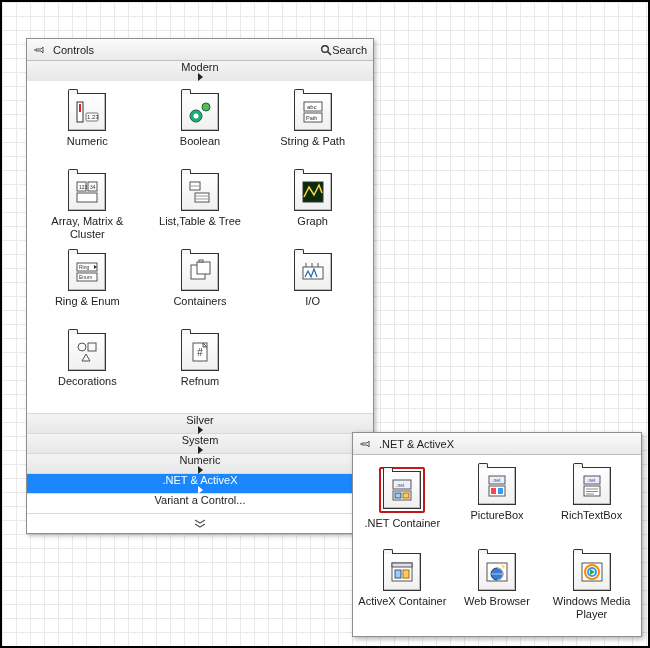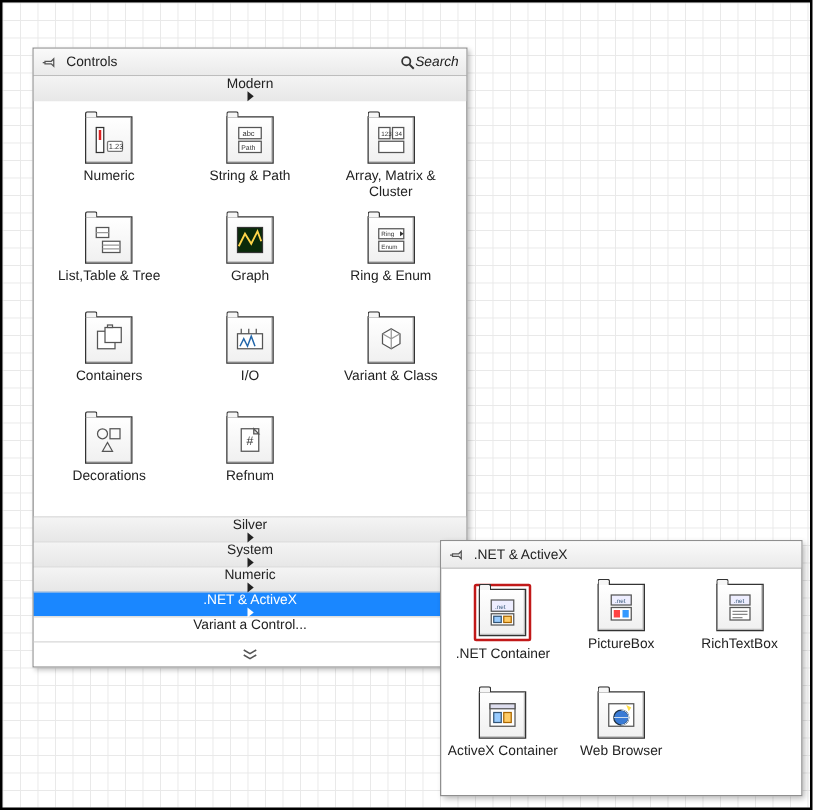--- a/index.html
+++ b/index.html
@@ -35,21 +35,21 @@
   .palette-header{
     display:flex; align-items:center;
     height:22px;
     padding:0 6px;
     background:linear-gradient(#fafafa,#eaeaea);
     border-bottom:1px solid #bdbdbd;
   }
   .pin{width:14px;display:flex;align-items:center;justify-content:center;margin-right:6px;}
   .pin svg{display:block}
   .title-text{flex:0 0 auto; margin-right:auto;}
-  .search-group{display:flex;align-items:center;gap:0;font-style:italic;}
+  .search-group{display:flex;align-items:center;gap:0;}
   .search-group svg{display:block}
   
   .cat-row{
     display:flex; align-items:center;
     height:20px;
     padding:0 8px;
     background:linear-gradient(#f4f4f4,#e7e7e7);
     border-top:1px solid #d8d8d8;
     cursor:default;
     flex-direction:column;
@@ -163,20 +163,31 @@
               <rect x="12" y="14" width="12" height="8" rx="1" fill="#fff" stroke="#777"></rect>
               <text x="13" y="20" font-size="6" fill="#333">1.23</text>
             </svg>
         </div>
         <div class="cell-label">Numeric</div>
       </div>
       <div class="cell">
         <div class="icon-box">
             <span class="ear"></span>
           <svg width="26" height="26" viewBox="0 0 26 26">
+              <circle cx="9" cy="17" r="6" fill="#2a7" stroke="#164"></circle>
+              <circle cx="9" cy="17" r="2.5" fill="#fff"></circle>
+              <circle cx="19" cy="8" r="4" fill="#5b5" stroke="#164"></circle>
+            </svg>
+        </div>
+        <div class="cell-label">Boolean</div>
+      </div>
+      <div class="cell">
+        <div class="icon-box">
+            <span class="ear"></span>
+          <svg width="26" height="26" viewBox="0 0 26 26">
               <rect x="4" y="3" width="18" height="9" fill="#fff" stroke="#555"></rect>
               <text x="7" y="10" font-size="6" fill="#333">abc</text>
               <rect x="4" y="14" width="18" height="9" fill="#fff" stroke="#555"></rect>
               <text x="6" y="21" font-size="5.5" fill="#333">Path</text>
             </svg>
         </div>
         <div class="cell-label">String &amp; Path</div>
       </div>
 
       <div class="cell">
@@ -247,30 +258,20 @@
               <rect x="3" y="8" width="20" height="12" fill="#fff" stroke="#555"></rect>
               <polyline points="5,18 8,12 11,18 14,10 17,18" fill="none" stroke="#2266aa" stroke-width="1.2"></polyline>
               <line x1="6" y1="4" x2="6" y2="8" stroke="#555"></line>
               <line x1="12" y1="4" x2="12" y2="8" stroke="#555"></line>
               <line x1="18" y1="4" x2="18" y2="8" stroke="#555"></line>
             </svg>
         </div>
         <div class="cell-label">I/O</div>
       </div>
 
-      <div class="cell">
-        <div class="icon-box">
-            <span class="ear"></span>
-          <svg width="26" height="26" viewBox="0 0 26 26">
-              <path d="M13 4l7 4v8l-7 4-7-4V8z" fill="#fff" stroke="#555"></path>
-              <path d="M13 4v16M6 8l7 4 7-4" fill="none" stroke="#999"></path>
-            </svg>
-        </div>
-        <div class="cell-label">Variant &amp; Class</div>
-      </div>
       <div class="cell">
         <div class="icon-box">
             <span class="ear"></span>
           <svg width="26" height="26" viewBox="0 0 26 26">
               <circle cx="8" cy="8" r="4" fill="none" stroke="#555"></circle>
               <rect x="14" y="4" width="8" height="8" fill="none" stroke="#555"></rect>
               <path d="M8 22l4-7 4 7z" fill="none" stroke="#555"></path>
             </svg>
         </div>
         <div class="cell-label">Decorations</div>
@@ -386,16 +387,28 @@
             <span class="ear"></span>
           <svg width="26" height="26" viewBox="0 0 26 26">
               <rect x="3" y="4" width="20" height="18" fill="#fff" stroke="#555"></rect>
               <circle cx="13" cy="15" r="6" fill="#3a7bd5" stroke="#234"></circle>
               <path d="M13 9a6 6 0 010 12M7 15h12" fill="none" stroke="#cde" stroke-width="0.8"></path>
               <path d="M17 5l4 2-2 3z" fill="#fd4"></path>
             </svg>
         </div>
         <div class="cell-label">Web Browser</div>
       </div>
+      <div class="fcell">
+        <div class="icon-box">
+            <span class="ear"></span>
+          <svg width="26" height="26" viewBox="0 0 26 26">
+              <rect x="3" y="4" width="20" height="18" fill="#fff" stroke="#555"></rect>
+              <circle cx="13" cy="13" r="7" fill="none" stroke="#f80" stroke-width="2"></circle>
+              <circle cx="13" cy="13" r="4" fill="none" stroke="#39f" stroke-width="2"></circle>
+              <path d="M11 10l5 3-5 3z" fill="#2a5"></path>
+            </svg>
+        </div>
+        <div class="cell-label">Windows Media Player</div>
+      </div>
     </div>
   </div>
 
 </div>
 
 </body></html>

